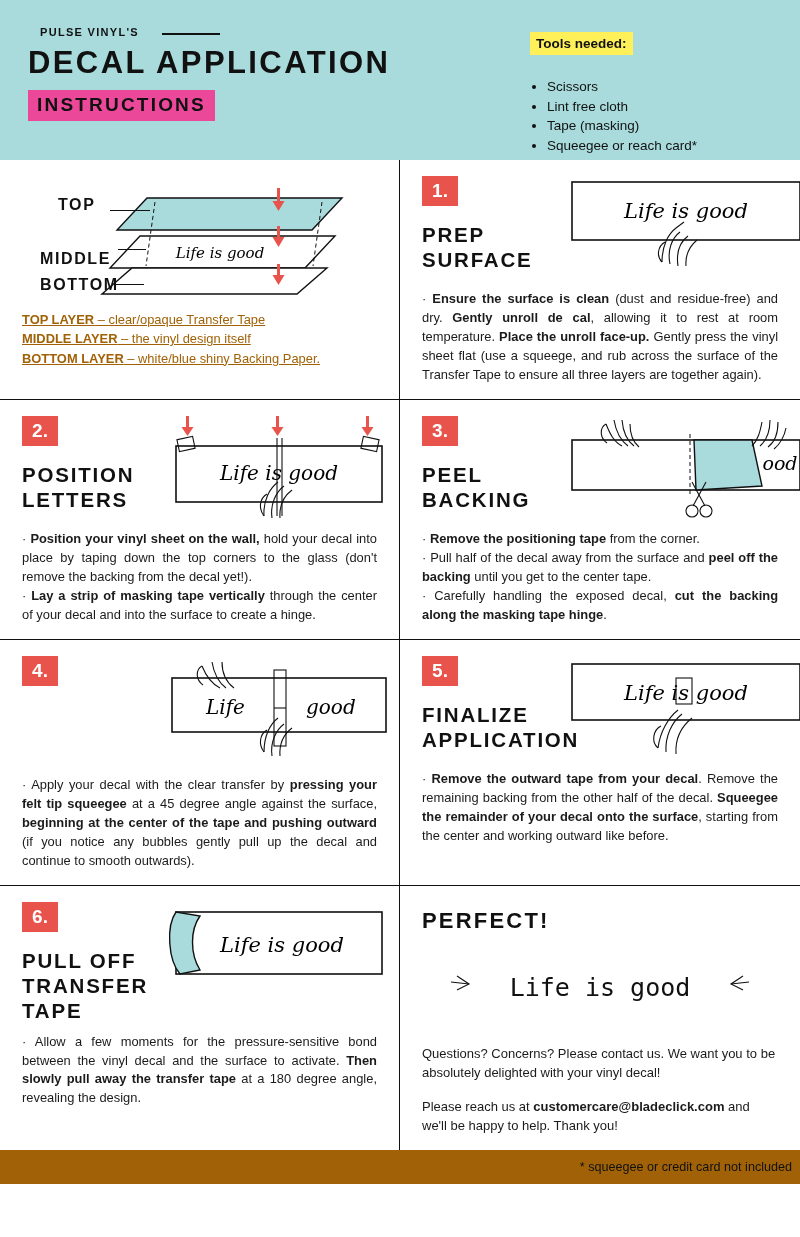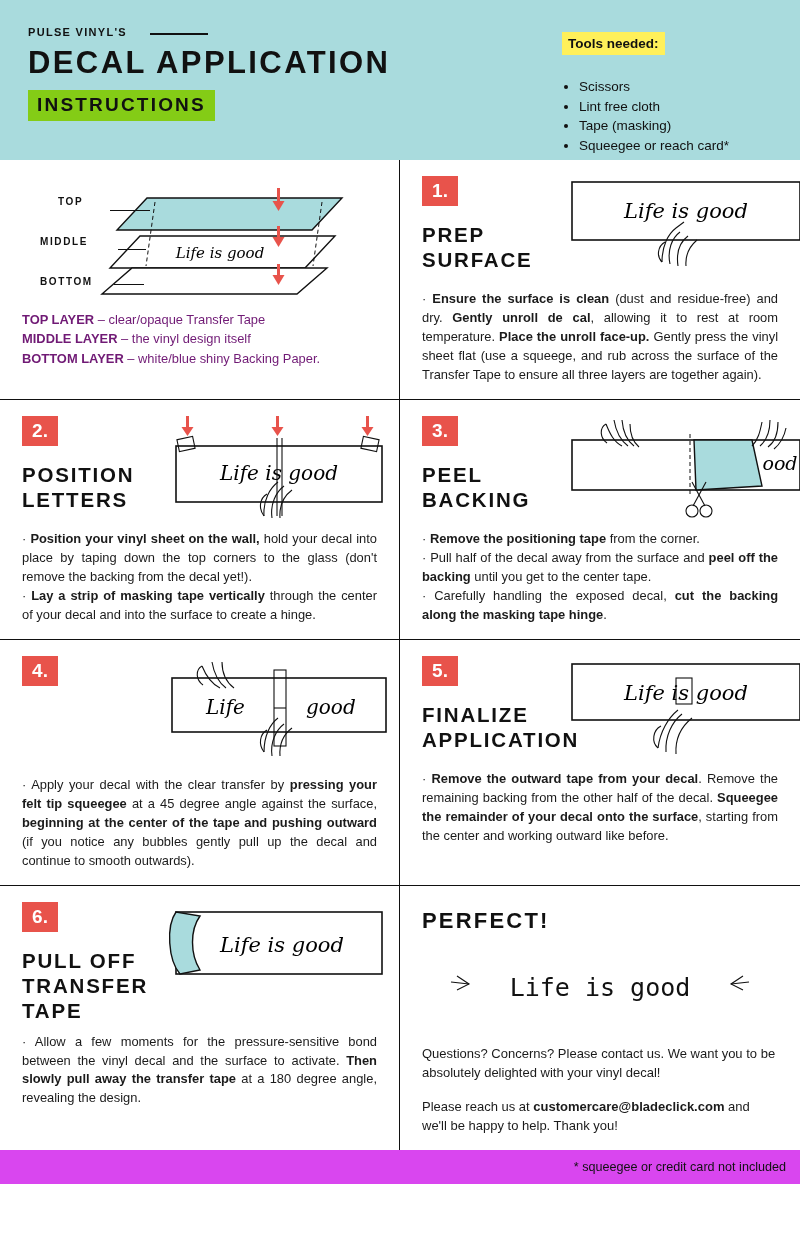--- a/index.html
+++ b/index.html
@@ -21,20 +21,21 @@
   .header {
     position: relative;
     height: 160px;
     background: #a9dbdd;
     padding: 26px 24px 0 28px;
   }
   .brand-line {
     display: flex;
     align-items: flex-end;
     gap: 23px;
+    margin-left: 12px;
   }
   .brand {
     font-size: 11px;
     letter-spacing: 1.3px;
     font-weight: bold;
     color: #111;
   }
   .brand-rule {
     width: 58px;
     height: 2px;
@@ -45,32 +46,32 @@
     margin-top: 9px;
     font-size: 31px;
     letter-spacing: 2.4px;
     font-weight: bold;
     color: #111;
     line-height: 1.05;
   }
   .sub-title-wrap {
     margin-top: 10px;
     display: inline-block;
-    background: #84cc16;
+    background: #ec4899;
     padding: 4px 9px 5px 9px;
   }
   .sub-title {
     font-size: 19px;
     letter-spacing: 2.2px;
     font-weight: bold;
     color: #111;
   }
   .tools {
     position: absolute;
-    right: 8px;
+    right: 40px;
     top: 32px;
     width: 230px;
   }
   .tools-title-wrap {
     display: inline-block;
     background: #fff05a;
     padding: 2px 6px 3px 6px;
   }
   .tools-title {
     font-size: 13.5px;
@@ -146,39 +147,39 @@
   .body-text b { font-weight: bold; }
 
   
   .layers {
     height: 118px;
     position: relative;
     margin: 6px 0 4px 0;
   }
   .lab {
     position: absolute;
-    font-size: 10px;
+    font-size: 16px;
     font-weight: bold;
     letter-spacing: 1.6px;
     color: #111;
   }
   .lab.top { left: 36px; top: 14px; }
-  .lab.mid { left: 18px; top: 54px; }
+  .lab.mid { left: 18px; top: 68px; }
   .lab.bot { left: 18px; top: 94px; }
   .leader { position: absolute; height: 1.4px; background: #111; }
 
   .fig-text {
     font-family: "DejaVu Serif", serif;
     font-style: italic;
     font-size: 15px;
     color: #111;
   }
 
   .section-list { margin-top: 10px; }
-  .section-list p { font-size: 12.9px; line-height: 1.5; color: #701a75; }
+  .section-list p { font-size: 12.9px; line-height: 1.5; color: #a16207; text-decoration: underline; }
 
   
   .perfect-title {
     font-size: 22px;
     letter-spacing: 2.2px;
     font-weight: bold;
     color: #111;
     margin-top: 6px;
   }
   .perfect-art {
@@ -189,25 +190,25 @@
     font-size: 13px;
     line-height: 1.5;
     color: #1b1b1b;
     margin-top: 10px;
   }
   .contact-text.second { margin-top: 14px; }
 
   
   .footer {
     height: 34px;
-    background: #d946ef;
+    background: #a16207;
     display: flex;
     align-items: center;
     justify-content: flex-end;
-    padding-right: 14px;
+    padding-right: 8px;
   }
   .footer-text {
     font-size: 12.6px;
     color: #111;
   }
 
   svg { display: block; }
   .sk-thin { fill: none; stroke: #111; stroke-width: 1.1; }
   .vinyl { fill: #a9dbdd; stroke: #111; stroke-width: 1.4; }
   .arrow { fill: #e8534b; }

